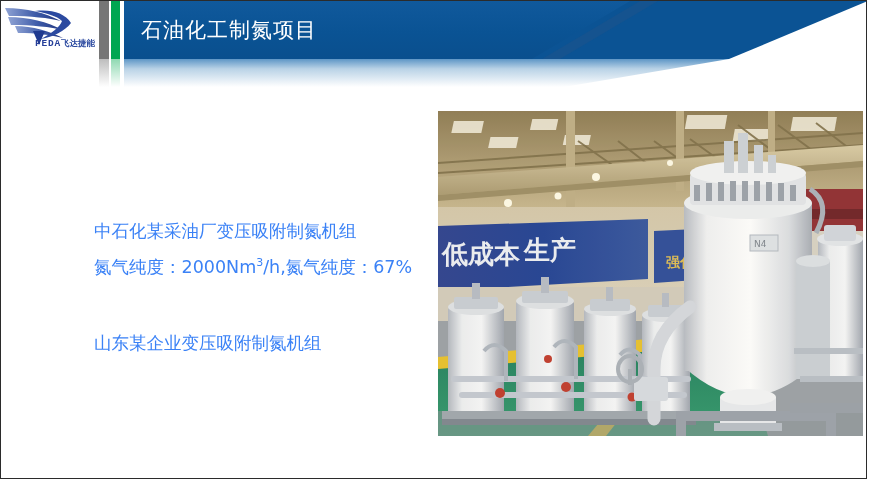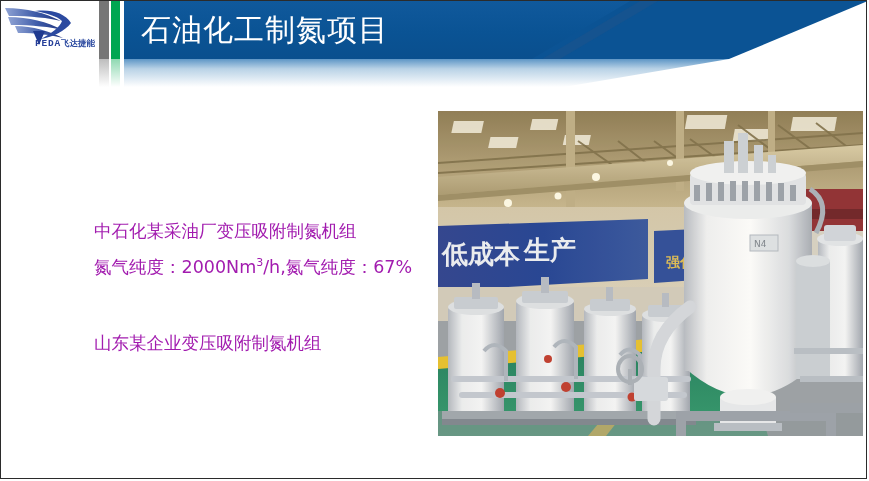--- a/index.html
+++ b/index.html
@@ -40,21 +40,21 @@
     background:linear-gradient(180deg,#10599c 0%,#0a5394 55%,#0a4f8e 100%);
     clip-path:polygon(0 0, 506px 0, 408px 58px, 0 58px);
   }
   .title-stripe{
     position:absolute;left:25px;top:0;width:744px;height:58px;
     clip-path:polygon(516px 0, 534px 0, 436px 58px, 418px 58px);
     background:#15538f;
   }
   .title-text{
     position:absolute;left:42px;top:6px;
-    color:#ffffff;font-size:30px;line-height:46px;
+    color:#ffffff;font-size:21px;line-height:46px;
     letter-spacing:1px;white-space:nowrap;
     font-family:"DejaVu Sans","Liberation Sans",sans-serif;
   }
 
   
   .refl{position:absolute;left:98px;top:58px;width:769px;height:28px;overflow:hidden;}
   .refl-gray{position:absolute;left:0;top:0;width:10px;height:28px;
     background:linear-gradient(180deg,#bdbdbd 0%,#ffffff 100%);}
   .refl-green{position:absolute;left:12px;top:0;width:9px;height:28px;
     background:linear-gradient(180deg,#8fd9b2 0%,#ffffff 100%);}
@@ -63,21 +63,21 @@
     background:linear-gradient(180deg,#5e96c6 0%,#b9d2e6 35%,#ffffff 100%);
     clip-path:polygon(0 0, 605px 0, 440px 28px, 0 28px);
   }
   .refl-topline{position:absolute;left:25px;top:0;width:580px;height:2px;background:#0a5394;}
 
   
   .body-text{position:absolute;left:93px;top:214px;width:340px;}
   .para{margin:0 0 0 0;}
   .para p{
     margin:0;padding:0;
-    color:#a21caf;font-size:17.5px;line-height:32px;
+    color:#3b82f6;font-size:17.5px;line-height:32px;
     white-space:nowrap;
     font-family:"DejaVu Sans","Liberation Sans",sans-serif;
   }
   .para.second{margin-top:44px;}
   .sup{font-size:11px;vertical-align:super;}
 
   
   .photo{
     position:absolute;left:437px;top:110px;width:425px;height:325px;
     overflow:hidden;background:#b9ad8e;

